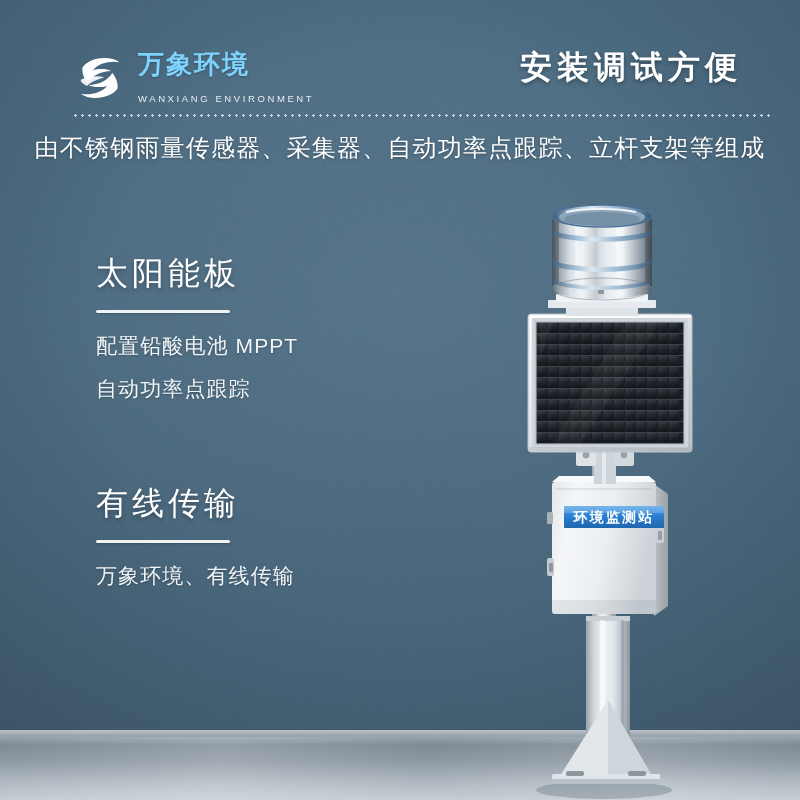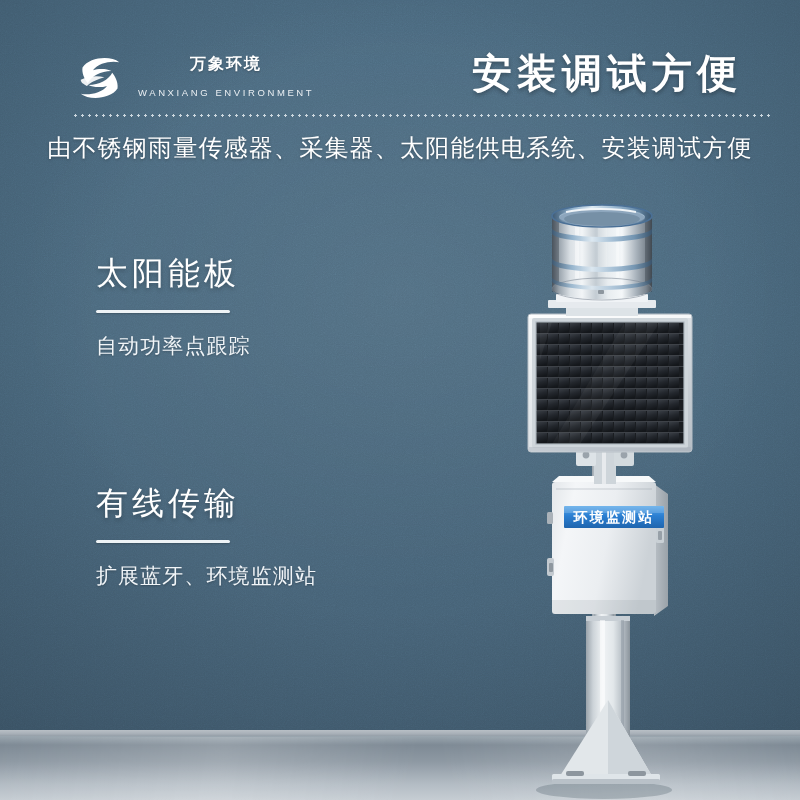--- a/index.html
+++ b/index.html
@@ -42,30 +42,29 @@
       linear-gradient(80deg,rgba(255,255,255,0) 55%,rgba(255,255,255,.18) 80%,rgba(255,255,255,0) 100%);
     opacity:.8;
   }
 
   
   .header{position:absolute;left:0;top:0;width:800px;height:120px;}
   .logo-wrap{position:absolute;left:72px;top:50px;display:flex;align-items:center;gap:10px;}
   .logo-mark{width:56px;height:56px;flex:0 0 auto;}
   .logo-text{display:flex;flex-direction:column;justify-content:center;}
   .logo-cn{
-    color:#ffffff;font-size:16px;font-weight:bold;letter-spacing:2px;line-height:1.05;
+    color:#7dd3fc;font-size:26px;font-weight:bold;letter-spacing:2px;line-height:1.05;
     text-shadow:0 1px 2px rgba(0,0,0,.25);
-    text-align:center;
   }
   .logo-en{
     color:#e9eef2;font-size:9.5px;letter-spacing:2.6px;line-height:1.4;margin-top:13px;
   }
   .head-title{
     position:absolute;right:58px;top:46px;
-    color:#ffffff;font-size:40px;font-weight:bold;letter-spacing:5px;
+    color:#ffffff;font-size:32px;font-weight:bold;letter-spacing:5px;
     text-shadow:0 2px 4px rgba(0,0,0,.32);
   }
   .dotted{
     position:absolute;left:72px;top:114px;width:700px;height:3px;
     background-image:radial-gradient(circle, #d9e2e8 1.1px, rgba(0,0,0,0) 1.3px);
     background-size:7px 3px;background-repeat:repeat-x;background-position:0 50%;
     opacity:.92;
   }
   .subtitle{
     position:absolute;left:0;top:132px;width:800px;text-align:center;
@@ -458,27 +457,28 @@
       <div class="logo-text">
         <div class="logo-cn">万象环境</div>
         <div class="logo-en">WANXIANG ENVIRONMENT</div>
       </div>
     </div>
 
     <div class="head-title">安装调试方便</div>
     <div class="dotted"></div>
   </div>
 
-  <div class="subtitle">由不锈钢雨量传感器、采集器、太阳能供电系统、安装调试方便</div>
+  <div class="subtitle">由不锈钢雨量传感器、采集器、自动功率点跟踪、立杆支架等组成</div>
 
   <div class="feature f1">
     <div class="feat-title">太阳能板</div>
     <div class="feat-rule"></div>
+    <div class="feat-line">配置铅酸电池 MPPT</div>
     <div class="feat-line">自动功率点跟踪</div>
   </div>
 
   <div class="feature f2">
     <div class="feat-title">有线传输</div>
     <div class="feat-rule"></div>
-    <div class="feat-line">扩展蓝牙、环境监测站</div>
+    <div class="feat-line">万象环境、有线传输</div>
   </div>
 
 </div>
 
 </body></html>

